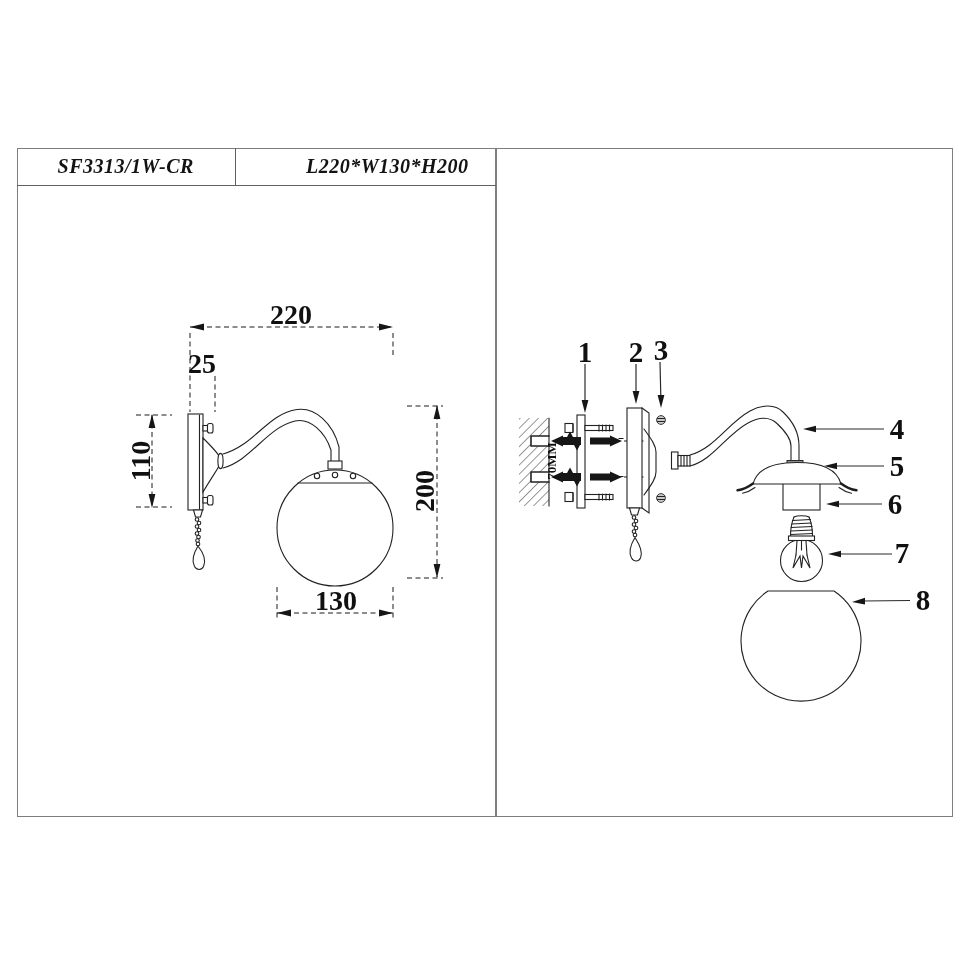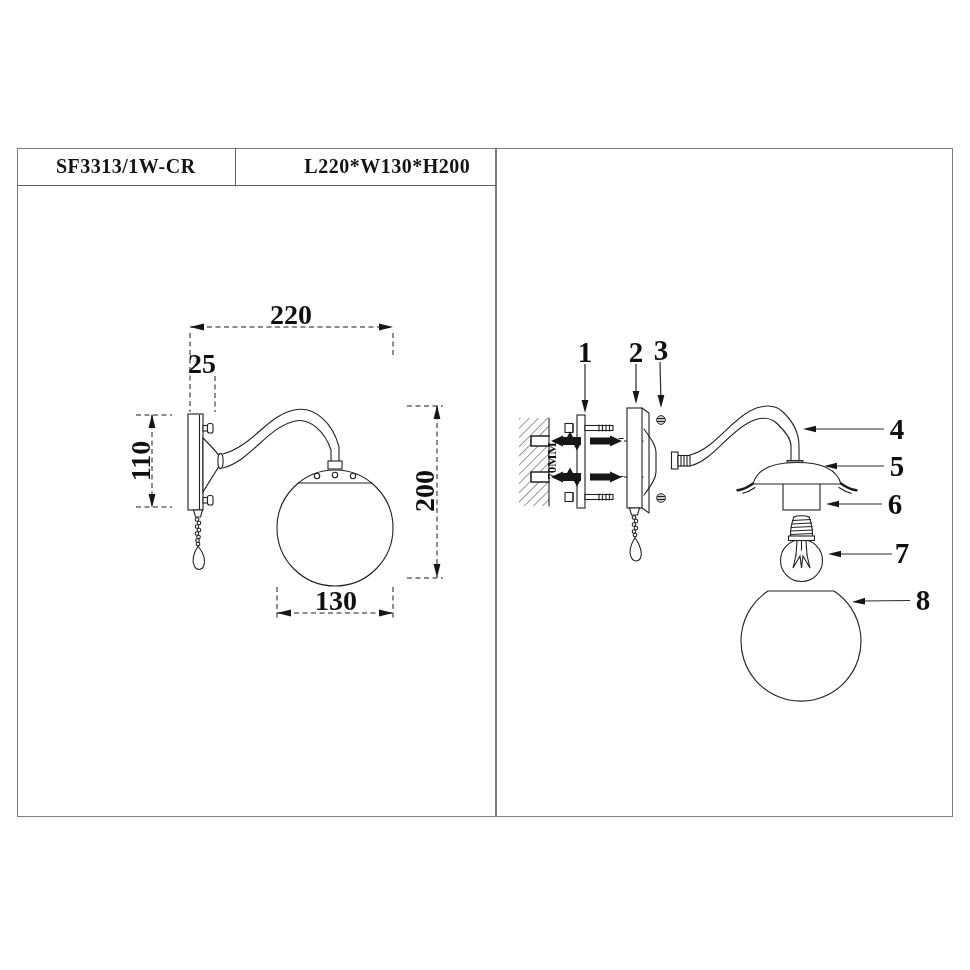--- a/index.html
+++ b/index.html
@@ -4,21 +4,21 @@
 <style>
   html,body{margin:0;padding:0;background:#fff;}
   #canvas{position:relative;width:970px;height:970px;background:#fff;overflow:hidden;
           font-family:"Liberation Serif",serif;}
   .frame{position:absolute;left:17px;top:148px;width:936px;height:669px;
          border:1px solid #7d7d7d;box-sizing:border-box;background:#fff;}
   .vdiv{position:absolute;left:495px;top:148px;width:2px;height:669px;background:#7d7d7d;}
   .hdr{position:absolute;left:17px;top:148px;width:479px;height:38px;
        border-bottom:1px solid #616161;display:flex;box-sizing:border-box;}
   .hcell{flex:1;display:flex;align-items:center;justify-content:center;
-         font-size:20px;font-weight:600;color:#131313;letter-spacing:.5px;white-space:nowrap;}
+         font-size:20px;font-weight:600;color:#131313;letter-spacing:.5px;white-space:nowrap;font-style:italic;}
   .hcell+.hcell{border-left:1px solid #616161;padding-left:43px;}
   svg.drawing{position:absolute;left:0;top:0;}
   .ln{fill:none;stroke:#222;stroke-width:1.1;stroke-linecap:round;}
   .lnf{fill:#fff;stroke:#222;stroke-width:1.1;}
   .thick{fill:none;stroke:#1c1c1c;stroke-width:2.4;stroke-linecap:round;}
   .dsh{fill:none;stroke:#1a1a1a;stroke-width:1;stroke-dasharray:5 3.5;}
   .ctr{fill:none;stroke:#1a1a1a;stroke-width:1;stroke-dasharray:6 3 1.5 3;}
   .blk{fill:#161616;stroke:none;}
   .ldr{fill:none;stroke:#2a2a2a;stroke-width:1.2;}
   .dim-text{font-family:"Liberation Serif",serif;font-size:28px;font-weight:700;

